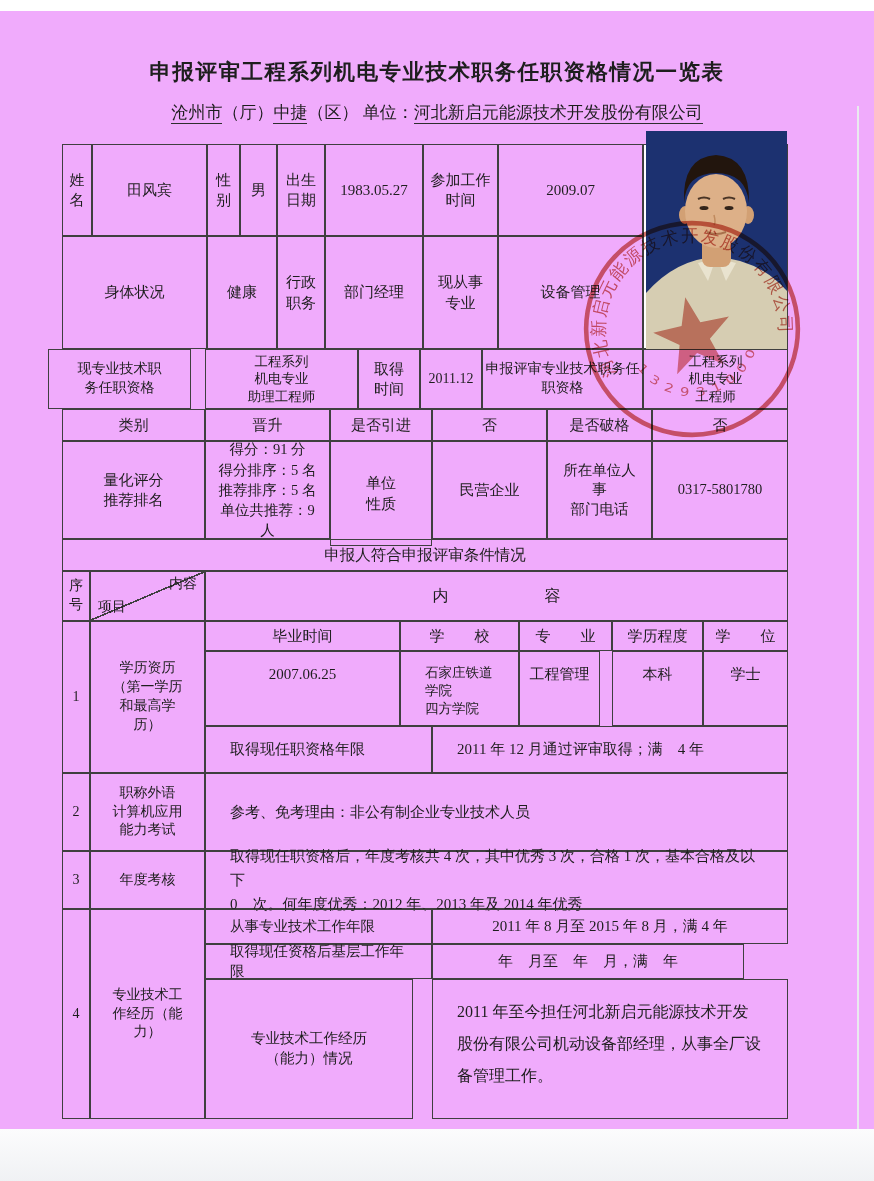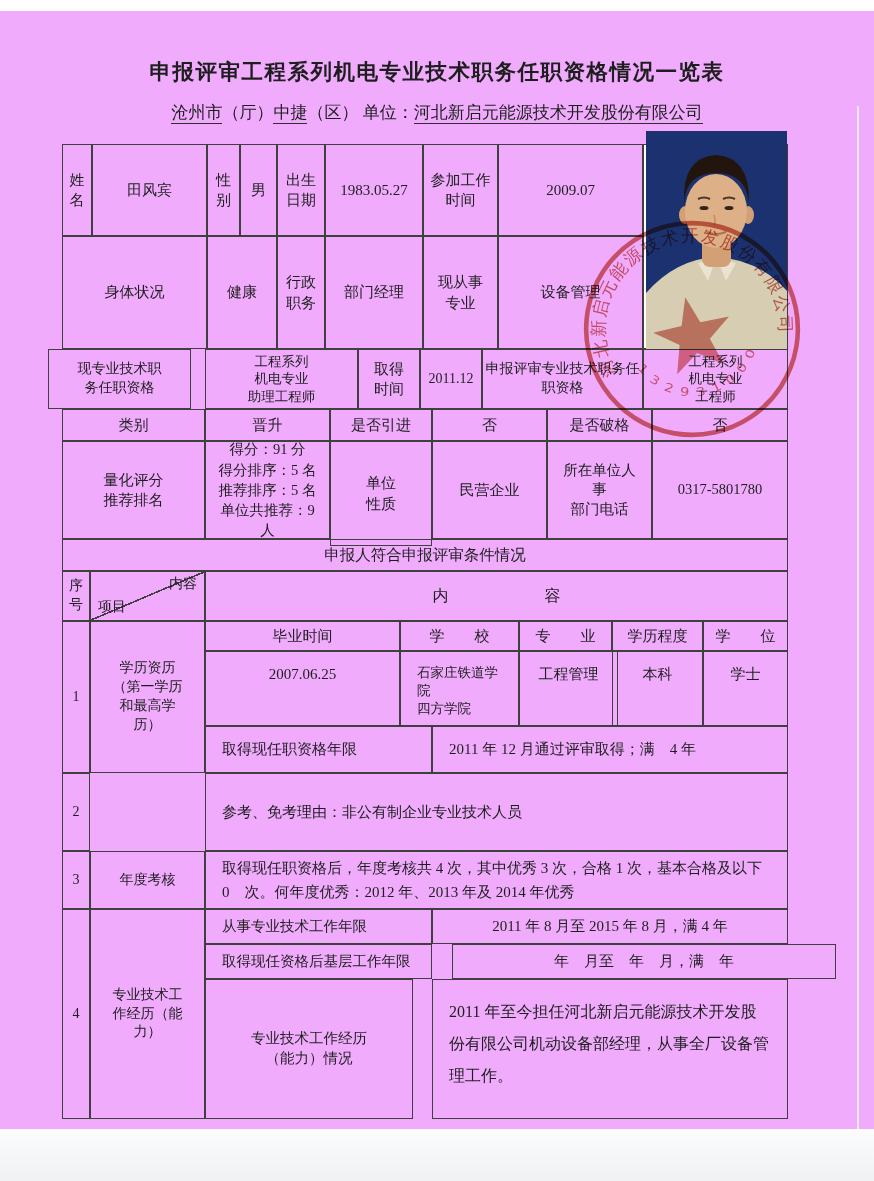--- a/index.html
+++ b/index.html
@@ -1,21 +1,21 @@
 <!DOCTYPE html>
 <html><head>
 <meta charset="utf-8">
 <style>
   html,body{margin:0;padding:0;background:#ffffff;}
   .sheet{position:relative;width:874px;height:1181px;background:#f0abfc;overflow:hidden;
          font-family:"Liberation Serif","DejaVu Serif",serif;color:#1e1e1e;margin-top:11px;}
   .c{position:absolute;box-sizing:border-box;border:1px solid #3f3f3f;
      display:flex;align-items:center;justify-content:center;text-align:center;
      white-space:pre-line;font-size:15px;line-height:1.35;z-index:1;background:transparent;}
-  .l{justify-content:flex-start;text-align:left;padding:0 16px;}
+  .l{justify-content:flex-start;text-align:left;padding:0 24px;}
   .sm{font-size:13.5px;}
   .title{position:absolute;left:0;top:46px;width:874px;text-align:center;
          font-size:21.5px;font-weight:bold;letter-spacing:1.5px;}
   .subtitle{position:absolute;left:0;top:90px;width:874px;text-align:center;font-size:17px;}
   .u{border-bottom:1.5px solid #2e2e2e;padding-bottom:1px;}
   .diag{background:linear-gradient(to bottom right,transparent calc(50% - 0.8px),#3f3f3f calc(50% - 0.8px),#3f3f3f calc(50% + 0.8px),transparent calc(50% + 0.8px));}
   .diag .tr{position:absolute;top:3px;right:7px;font-size:14px;}
   .diag .bl{position:absolute;bottom:3px;left:7px;font-size:14px;}
   .photo-svg{position:absolute;left:646px;top:120px;width:141px;height:218px;z-index:3;}
   .stamp{position:absolute;left:578px;top:204px;width:228px;height:228px;z-index:6;
@@ -113,42 +113,45 @@
 和最高学
 历）</div>
   <div class="c" style="left:205px;top:610px;width:195px;height:30px">毕业时间</div>
   <div class="c" style="left:400px;top:610px;width:119px;height:30px">学　　校</div>
   <div class="c" style="left:519px;top:610px;width:93px;height:30px">专　　业</div>
   <div class="c" style="left:612px;top:610px;width:91px;height:30px">学历程度</div>
   <div class="c" style="left:703px;top:610px;width:85px;height:30px">学　　位</div>
   <div class="c" style="left:205px;top:640px;width:195px;height:75px;align-items:flex-start;padding-top:12px">2007.06.25</div>
   <div class="c l sm" style="left:400px;top:640px;width:119px;height:75px;align-items:flex-start;padding-top:12px">石家庄铁道学院
 四方学院</div>
-  <div class="c" style="left:519px;top:640px;width:99px;height:75px;align-items:flex-start;padding-top:12px">工程管理</div>
+  <div class="c" style="left:519px;top:640px;width:81px;height:75px;align-items:flex-start;padding-top:12px">工程管理</div>
   <div class="c" style="left:612px;top:640px;width:91px;height:75px;align-items:flex-start;padding-top:12px">本科</div>
   <div class="c" style="left:703px;top:640px;width:85px;height:75px;align-items:flex-start;padding-top:12px">学士</div>
   <div class="c l" style="left:205px;top:715px;width:227px;height:47px">取得现任职资格年限</div>
   <div class="c l" style="left:432px;top:715px;width:356px;height:47px">2011 年 12 月通过评审取得；满　4 年</div>
 
   <div class="c" style="left:62px;top:762px;width:28px;height:78px;font-size:14px">2</div>
+  <div class="c" style="left:90px;top:762px;width:115px;height:78px;font-size:14px">职称外语
+计算机应用
+能力考试</div>
   <div class="c l" style="left:205px;top:762px;width:583px;height:78px">参考、免考理由：非公有制企业专业技术人员</div>
 
   <div class="c" style="left:62px;top:840px;width:28px;height:58px;font-size:14px">3</div>
   <div class="c" style="left:90px;top:840px;width:115px;height:58px;font-size:14px">年度考核</div>
   <div class="c l" style="left:205px;top:840px;width:583px;height:58px;line-height:1.6">取得现任职资格后，年度考核共 4 次，其中优秀 3 次，合格 1 次，基本合格及以下
 0　次。何年度优秀：2012 年、2013 年及 2014 年优秀</div>
 
   <div class="c" style="left:62px;top:898px;width:28px;height:210px;font-size:14px">4</div>
   <div class="c" style="left:90px;top:898px;width:115px;height:210px;font-size:14px">专业技术工
 作经历（能
 力）</div>
   <div class="c l" style="left:205px;top:898px;width:227px;height:35px;font-size:14.5px">从事专业技术工作年限</div>
   <div class="c" style="left:432px;top:898px;width:356px;height:35px">2011 年 8 月至 2015 年 8 月，满 4 年</div>
   <div class="c l" style="left:205px;top:933px;width:227px;height:35px;font-size:14.5px">取得现任资格后基层工作年限</div>
-  <div class="c" style="left:452px;top:933px;width:384px;height:35px">年　月至　年　月，满　年</div>
+  <div class="c" style="left:432px;top:933px;width:312px;height:35px">年　月至　年　月，满　年</div>
   <div class="c" style="left:205px;top:968px;width:208px;height:140px;font-size:14.5px">专业技术工作经历
 （能力）情况</div>
   <div class="c l" style="left:432px;top:968px;width:356px;height:140px;align-items:flex-start;padding-top:16px;font-size:16px;line-height:2.0">2011 年至今担任河北新启元能源技术开发股份有限公司机动设备部经理，从事全厂设备管理工作。</div>
 
   <svg class="photo-svg" viewBox="0 0 141 218">
     <rect x="0" y="0" width="141" height="218" fill="#1c3170"></rect>
     <path d="M0,218 L0,162 Q30,128 70,126 Q112,128 141,160 L141,218 Z" fill="#d6cdb2"></path>
     <path d="M52,132 L70,127 L62,150 Z" fill="#e9e3cf"></path>
     <path d="M90,132 L71,127 L80,150 Z" fill="#e9e3cf"></path>
     <rect x="56" y="100" width="29" height="36" rx="8" fill="#d2a074"></rect>

